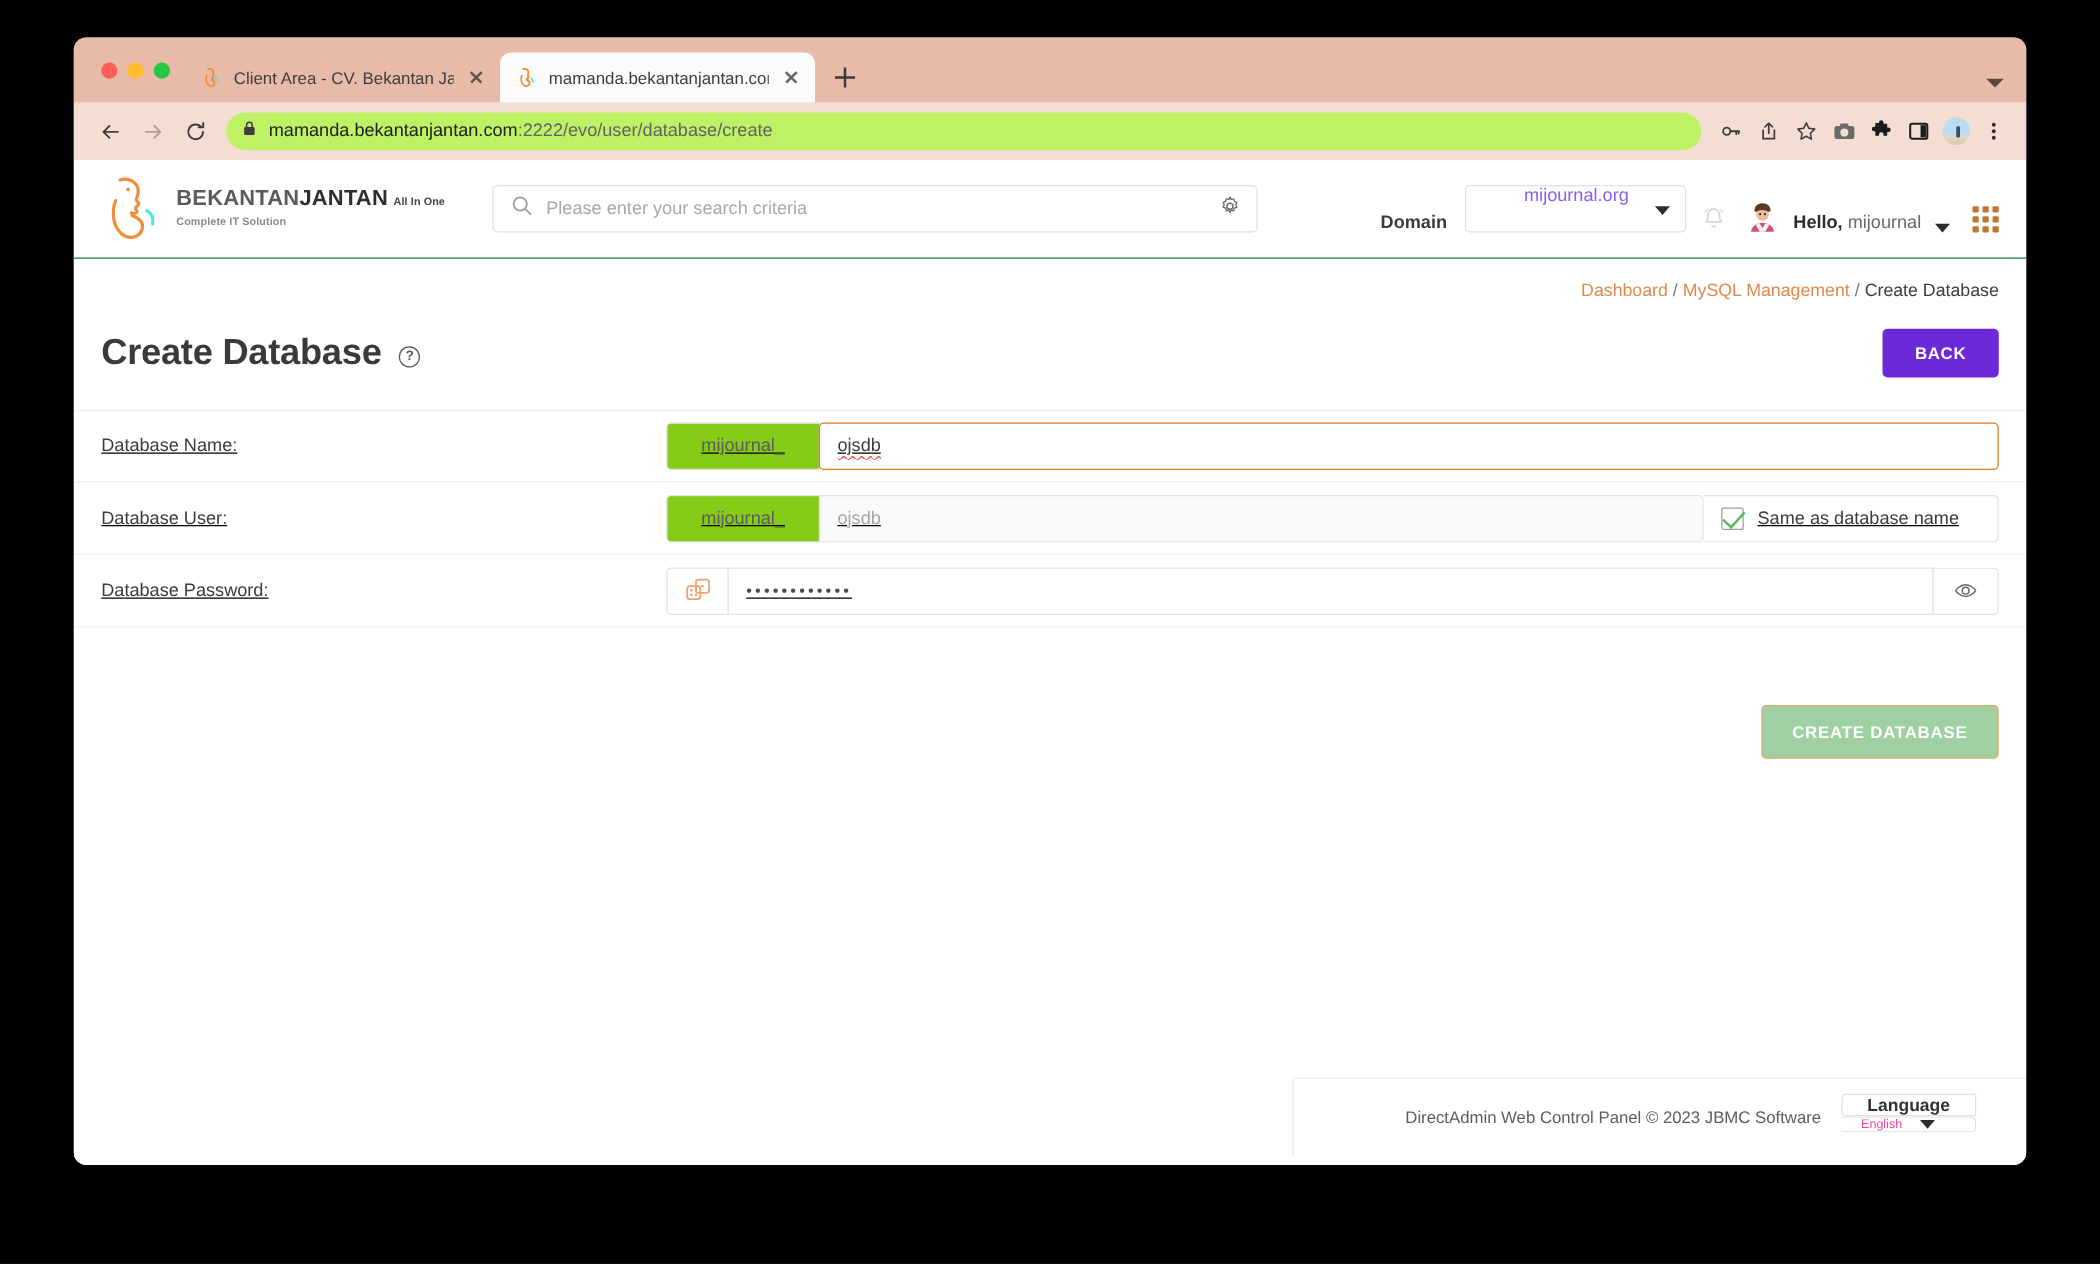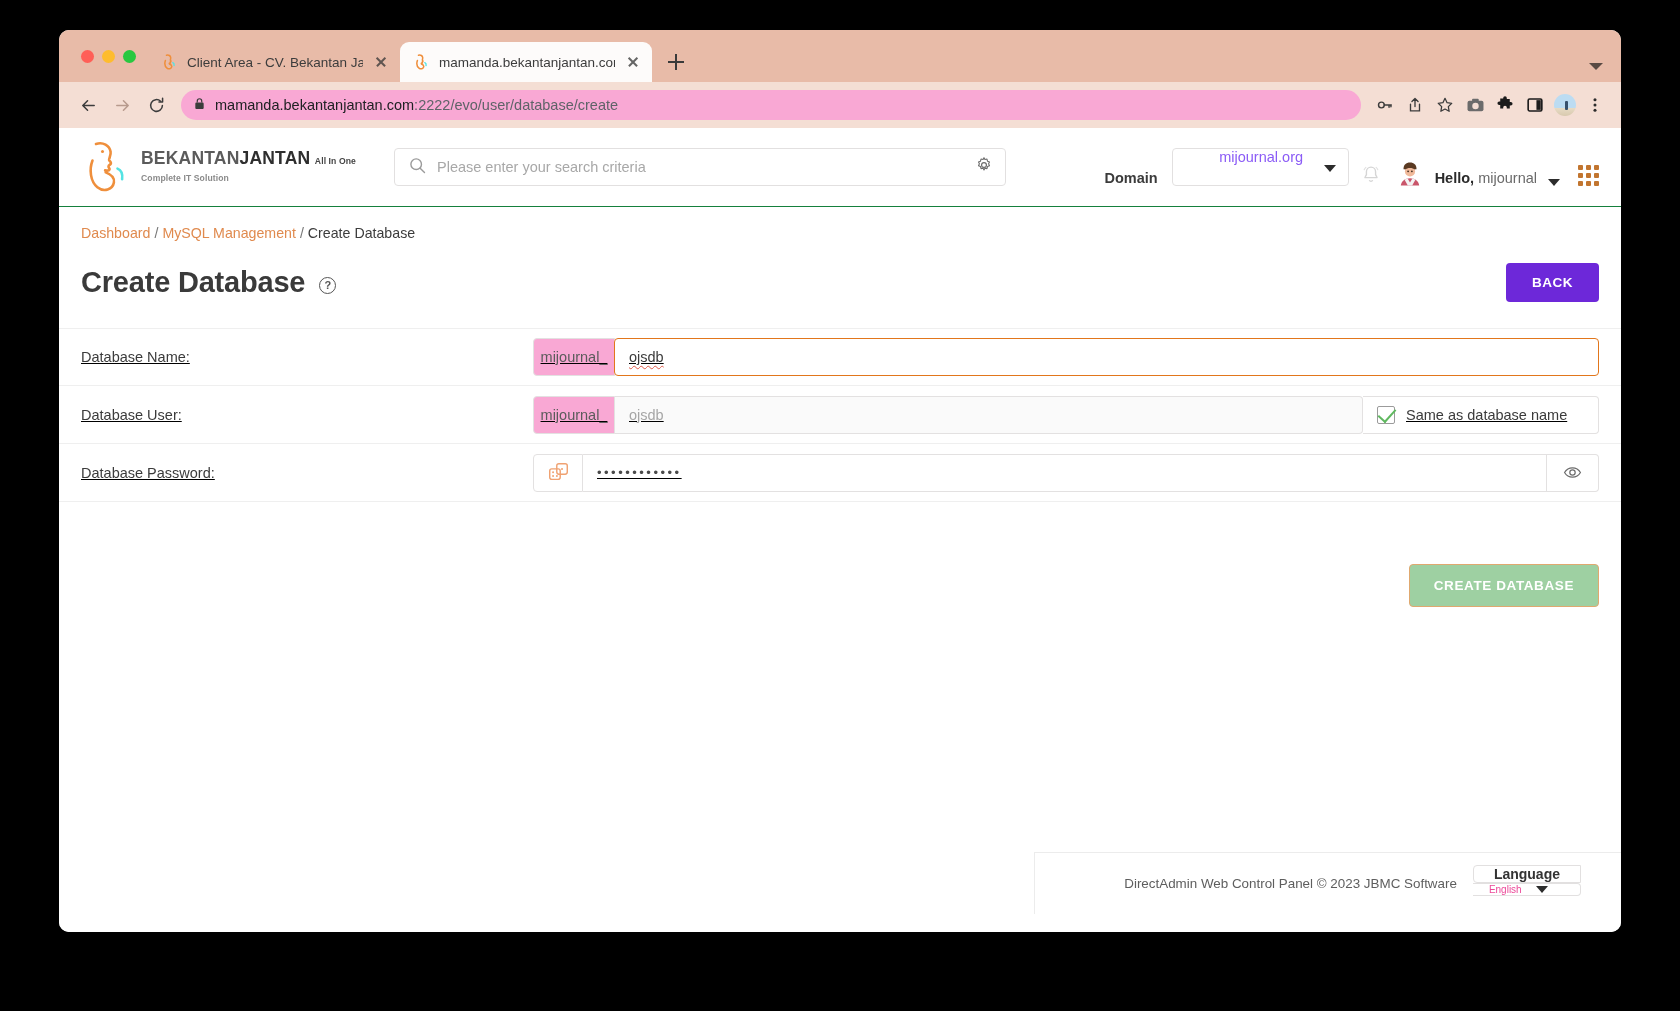--- a/index.html
+++ b/index.html
@@ -108,21 +108,21 @@
   }
   .navbtn {
     width: 30px; height: 30px;
     display: flex; align-items: center; justify-content: center;
     color: #3c3c3c;
     flex: none;
   }
   .omnibox {
     flex: 1 1 auto;
     height: 30px;
-    background: #f9a8d4;
+    background: #bef264;
     border-radius: 15px;
     display: flex;
     align-items: center;
     padding: 0 12px;
     gap: 9px;
     margin: 0 6px;
     min-width: 0;
   }
   .omnibox .urltext {
     font-size: 14.5px;
@@ -237,20 +237,21 @@
     grid-auto-rows: 5px;
     gap: 3px;
   }
   .grid-icon i { background: #c2752f; border-radius: 1px; display: block; }
 
   
   .breadcrumb {
     padding: 18px 22px 0 22px;
     font-size: 14.2px;
     color: #3c3c3c;
+    text-align: right;
   }
   .breadcrumb a { color: #e08a4e; text-decoration: none; }
   .breadcrumb .sep { color: #777; margin: 0 4px; }
 
   
   .title-row {
     display: flex; align-items: center;
     padding: 22px 22px 0 22px;
   }
   .page-title {
@@ -295,24 +296,24 @@
     color: #3b3b3b;
     flex: none;
   }
   .field-group {
     display: flex;
     flex: 1;
     align-items: stretch;
     height: 38px;
   }
   .prefix {
-    width: 82px;
+    width: 123px;
     border: 1px solid #e3e1e1;
     border-radius: 4px 0 0 4px;
-    background: #f9a8d4;
+    background: #84cc16;
     display: flex; align-items: center; justify-content: center;
     font-size: 14.5px; color: #5b5b5b;
     flex: none;
   }
   .inp {
     flex: 1;
     border: 1px solid #e3e1e1;
     border-left: none;
     border-radius: 0 4px 4px 0;
     display: flex; align-items: center;
@@ -399,21 +400,21 @@
     padding: 13px 24px;
     font-size: 13.5px;
     font-weight: 700;
     letter-spacing: .6px;
     font-family: "Liberation Sans", sans-serif;
   }
 
   
   .footer {
     position: absolute;
-    left: 975px; right: 0; bottom: 18px;
+    left: 975px; right: 0; bottom: 8px;
     height: 62px;
     background: #fff;
     border-top: 1px solid #ececec;
     border-left: 1px solid #ececec;
     display: flex;
     align-items: center;
     justify-content: flex-end;
     padding: 0 40px 0 0;
     gap: 0;
   }

